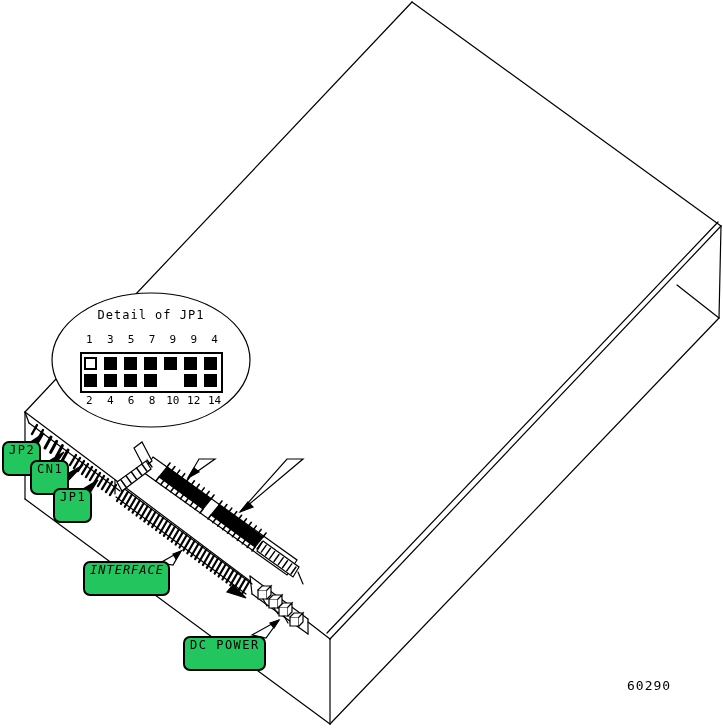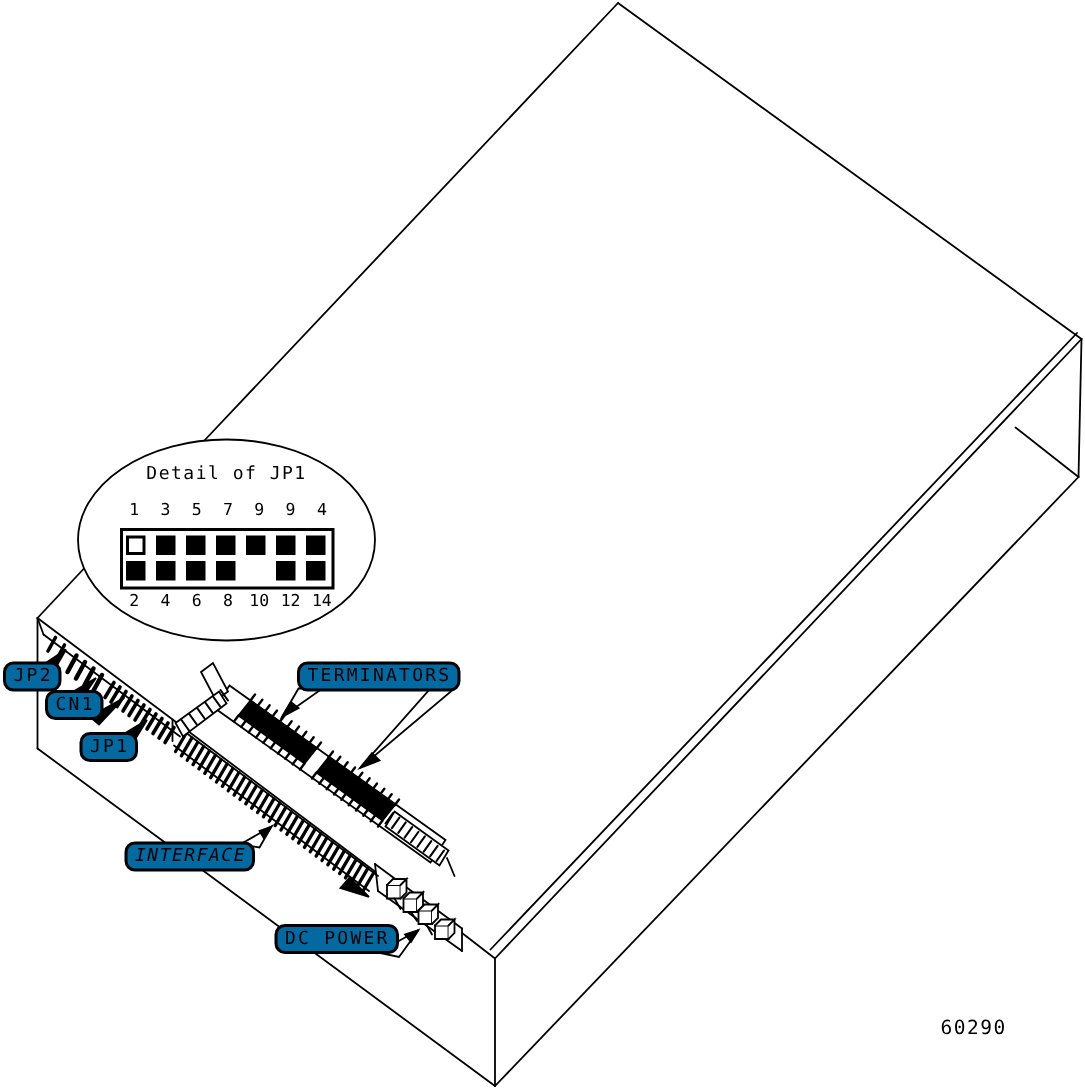--- a/index.html
+++ b/index.html
@@ -1,21 +1,21 @@
 <!DOCTYPE html>
 <html><head>
 <meta charset="utf-8">
 <style>
   html,body{margin:0;padding:0;background:#fff;}
   .stage{position:relative;width:723px;height:728px;background:#fff;overflow:hidden;
          font-family:"DejaVu Sans Mono","Liberation Mono",monospace;color:#000;}
   .stage svg{position:absolute;left:0;top:0;}
   
-  .callout{position:absolute;background:#0369a1;border:2px solid #000;border-radius:7px;
-           font-size:12px;line-height:13px;letter-spacing:1.5px;padding:1px 4px 2px 5px;
+  .callout{position:absolute;background:#22c55e;border:2px solid #000;border-radius:7px;
+           font-size:12px;line-height:13px;letter-spacing:1.5px;padding:1px 4px 17px 5px;
            white-space:nowrap;z-index:5;}
   .callout.tight{letter-spacing:1px;}
   
   .inset-title{position:absolute;left:68px;top:308px;width:166px;text-align:center;
                font-size:12px;letter-spacing:1px;z-index:4;}
   .pinrow{position:absolute;left:79px;width:146px;height:12px;display:flex;z-index:4;}
   .pinrow span{flex:1;text-align:center;font-size:11px;letter-spacing:0;}
   .jblock{position:absolute;left:80px;top:352px;width:143px;height:41px;border:2px solid #000;
           box-sizing:border-box;background:#fff;z-index:4;}
   .jrow{position:absolute;left:0;width:100%;height:13px;}
@@ -277,18 +277,17 @@
       <span>6</span>
       <span>8</span>
       <span>10</span>
       <span>12</span>
       <span>14</span>
     </div>
 
   <div class="callout" style="left:2px;  top:441px;">JP2</div>
   <div class="callout" style="left:30px; top:460px;">CN1</div>
   <div class="callout" style="left:53px; top:488px;text-align:right;">JP1</div>
-  <div class="callout" style="left:198px;top:441px;">TERMINATORS</div>
   <div class="callout tight" style="left:83px; top:561px;font-style:italic;">INTERFACE</div>
-  <div class="callout" style="left:183px;top:616px;">DC POWER</div>
+  <div class="callout" style="left:183px;top:636px;">DC POWER</div>
 
   <div class="fignum">60290</div>
 </div>
 
 </body></html>

